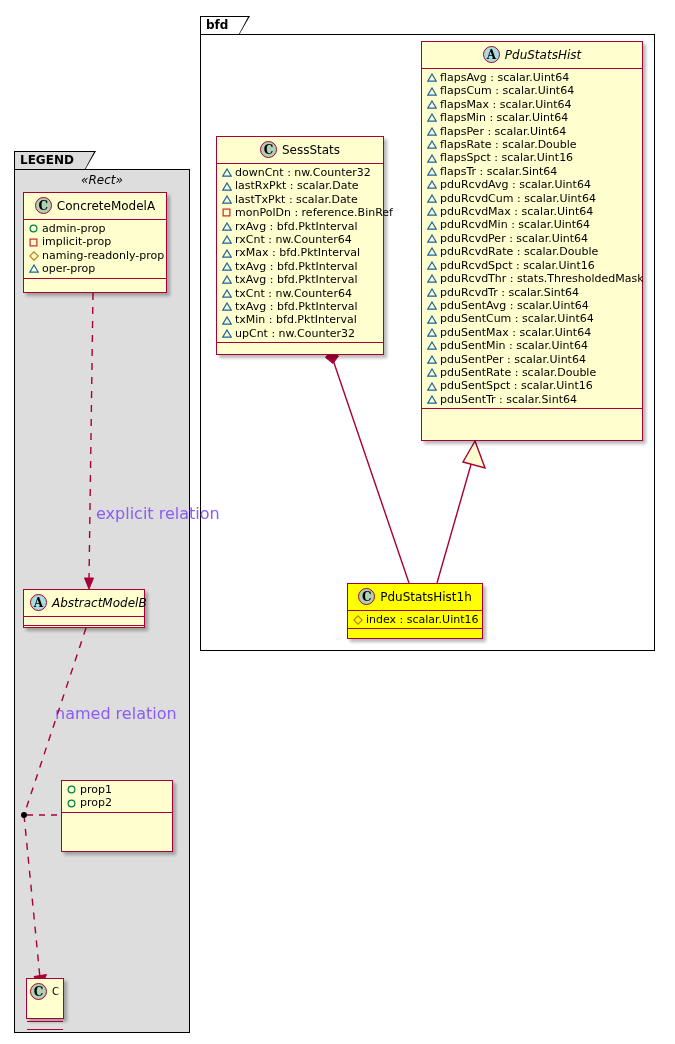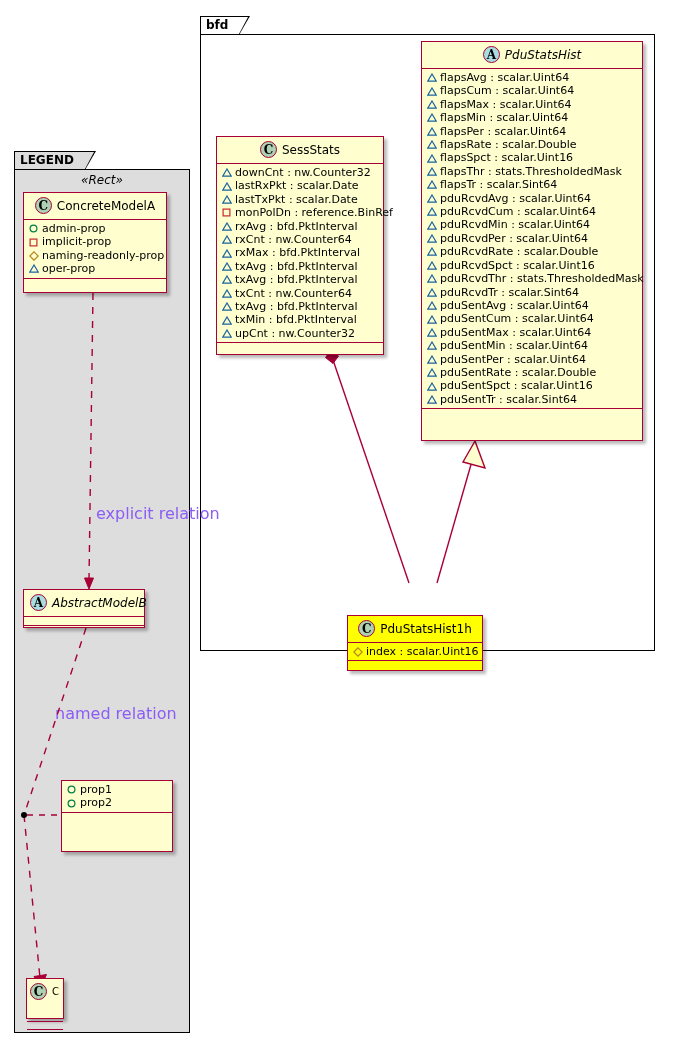--- a/index.html
+++ b/index.html
@@ -378,45 +378,45 @@
           </svg>
         </span>
         <span class="label">flapsSpct : scalar.Uint16</span>
       </div>
       <div class="attr">
         <span class="mk">
           <svg width="10" height="9" viewBox="0 0 10 9">
             <polygon points="5,1 9.3,8.2 0.7,8.2" fill="none" stroke="#1963A0" stroke-width="1.2"></polygon>
           </svg>
         </span>
-        <span class="label">flapsThr : stats.ThresholdedMask</span>
-      </div>
-      <div class="attr">
-        <span class="mk">
-          <svg width="10" height="9" viewBox="0 0 10 9">
-            <polygon points="5,1 9.3,8.2 0.7,8.2" fill="none" stroke="#1963A0" stroke-width="1.2"></polygon>
-          </svg>
-        </span>
         <span class="label">flapsTr : scalar.Sint64</span>
       </div>
       <div class="attr">
         <span class="mk">
           <svg width="10" height="9" viewBox="0 0 10 9">
             <polygon points="5,1 9.3,8.2 0.7,8.2" fill="none" stroke="#1963A0" stroke-width="1.2"></polygon>
           </svg>
         </span>
         <span class="label">pduRcvdAvg : scalar.Uint64</span>
       </div>
       <div class="attr">
         <span class="mk">
           <svg width="10" height="9" viewBox="0 0 10 9">
             <polygon points="5,1 9.3,8.2 0.7,8.2" fill="none" stroke="#1963A0" stroke-width="1.2"></polygon>
           </svg>
         </span>
         <span class="label">pduRcvdCum : scalar.Uint64</span>
+      </div>
+      <div class="attr">
+        <span class="mk">
+          <svg width="10" height="9" viewBox="0 0 10 9">
+            <polygon points="5,1 9.3,8.2 0.7,8.2" fill="none" stroke="#1963A0" stroke-width="1.2"></polygon>
+          </svg>
+        </span>
+        <span class="label">pduRcvdMax : scalar.Uint64</span>
       </div>
       <div class="attr">
         <span class="mk">
           <svg width="10" height="9" viewBox="0 0 10 9">
             <polygon points="5,1 9.3,8.2 0.7,8.2" fill="none" stroke="#1963A0" stroke-width="1.2"></polygon>
           </svg>
         </span>
         <span class="label">pduRcvdMin : scalar.Uint64</span>
       </div>
       <div class="attr">
@@ -520,21 +520,21 @@
           <svg width="10" height="9" viewBox="0 0 10 9">
             <polygon points="5,1 9.3,8.2 0.7,8.2" fill="none" stroke="#1963A0" stroke-width="1.2"></polygon>
           </svg>
         </span>
         <span class="label">pduSentTr : scalar.Sint64</span>
       </div>
     </div>
   <div class="cls-foot"></div>
 </div>
 
-<div class="cls highlight" style="left:347px; top:583px; width:136px; height:56px;margin-top:32px;">
+<div class="cls highlight" style="left:347px; top:583px; width:136px; height:56px;">
   <div class="cls-header">
     <span class="circ c">C</span><span class="cls-title">PduStatsHist1h</span>
   </div>
   <div class="cls-body">
       <div class="attr">
         <span class="mk">
           <svg width="10" height="10" viewBox="0 0 10 10">
             <polygon points="5,0.8 9.2,5 5,9.2 0.8,5" fill="none" stroke="#B8861B" stroke-width="1.2"></polygon>
           </svg>
         </span>

